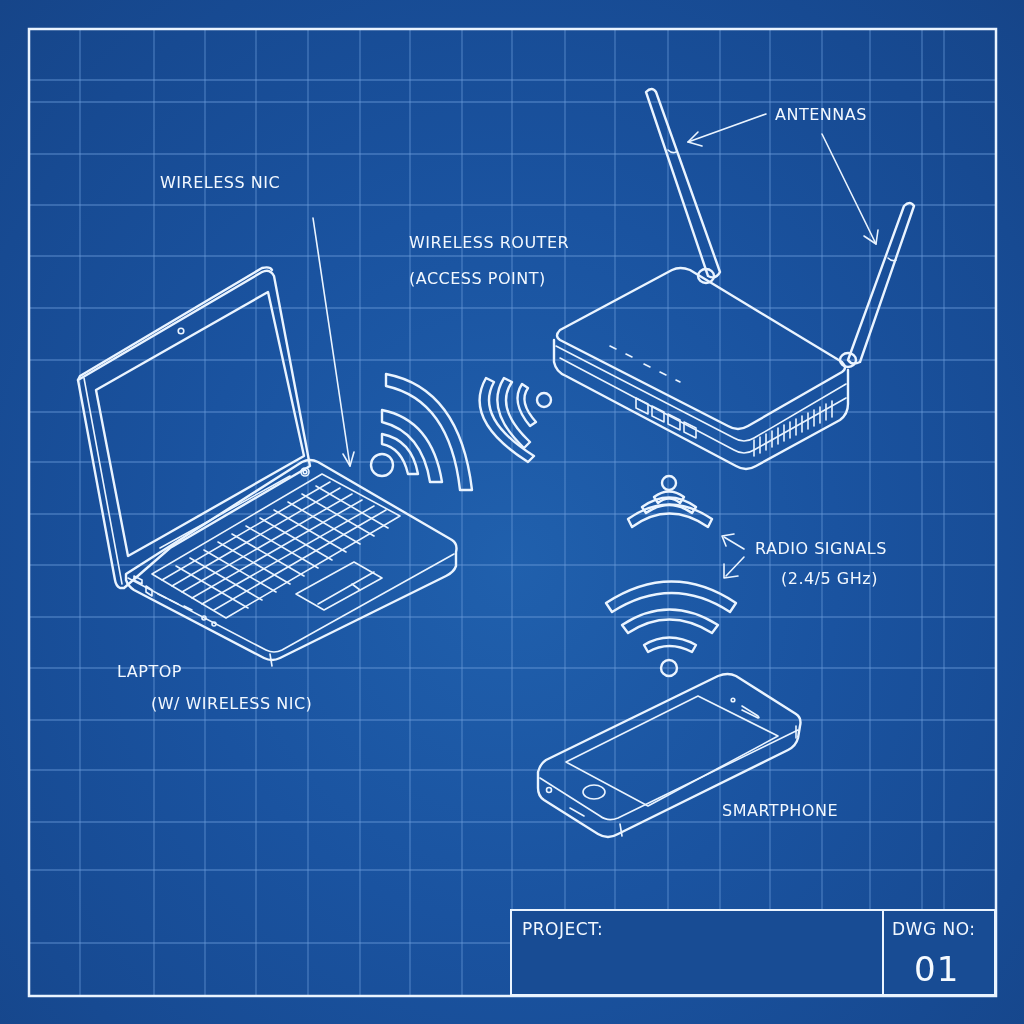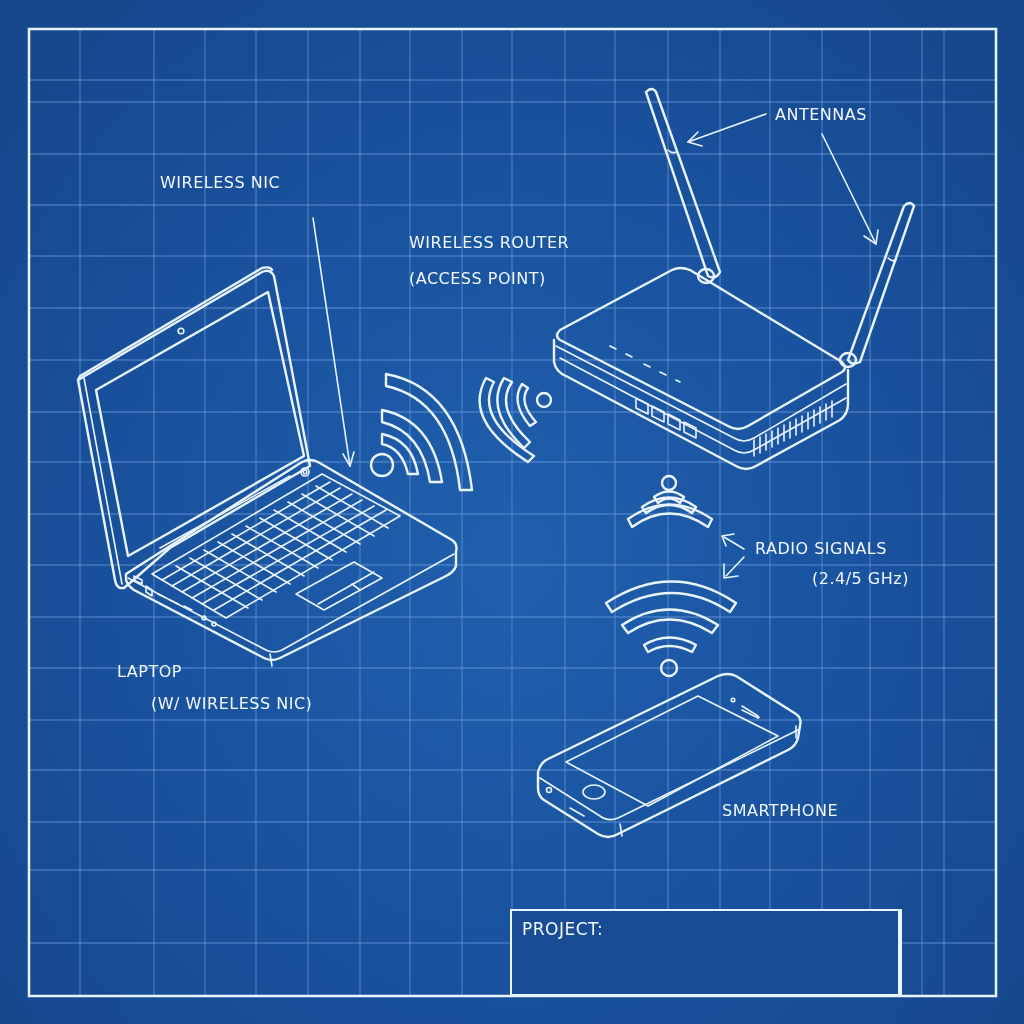--- a/index.html
+++ b/index.html
@@ -45,21 +45,21 @@
       font-family: "DejaVu Sans", sans-serif;
       font-size: 16px;
       letter-spacing: 0.5px;
       line-height: 26px;
       white-space: pre;
     }
     .title-block {
       position: absolute;
       left: 510px;
       top: 909px;
-      width: 392px;
+      width: 486px;
       height: 87px;
       border: 2.5px solid #eaf4ff;
       box-sizing: border-box;
       background: #184c94;
       display: flex;
     }
     .tb-project {
       flex: 1;
       border-right: 2.5px solid #eaf4ff;
       position: relative;
@@ -301,24 +301,28 @@
 </svg>
 
 <div class="label" style="left:160px; top:170px;">WIRELESS NIC</div>
 
 <div class="label" style="left:409px; top:230px;text-align:center;">WIRELESS ROUTER</div>
 <div class="label" style="left:409px; top:266px;">(ACCESS POINT)</div>
 
 <div class="label" style="left:775px; top:102px;">ANTENNAS</div>
 
 <div class="label" style="left:755px; top:536px;">RADIO SIGNALS</div>
-<div class="label" style="left:812px; top:566px;">(2.4/5 GHz)</div>
+<div class="label" style="left:781px; top:566px;">(2.4/5 GHz)</div>
 
 <div class="label" style="left:117px; top:659px;">LAPTOP</div>
 <div class="label" style="left:115px; top:691px;margin-left:36px;">(W/ WIRELESS NIC)</div>
 
 <div class="label" style="left:722px; top:798px;">SMARTPHONE</div>
 
 <div class="title-block">
   <div class="tb-project">
     <div class="tb-small">PROJECT:</div>
   </div>
+  <div class="tb-dwg">
+    <div class="tb-small">DWG NO:</div>
+    <div class="tb-big">01</div>
+  </div>
 </div>
 
 </body></html>

